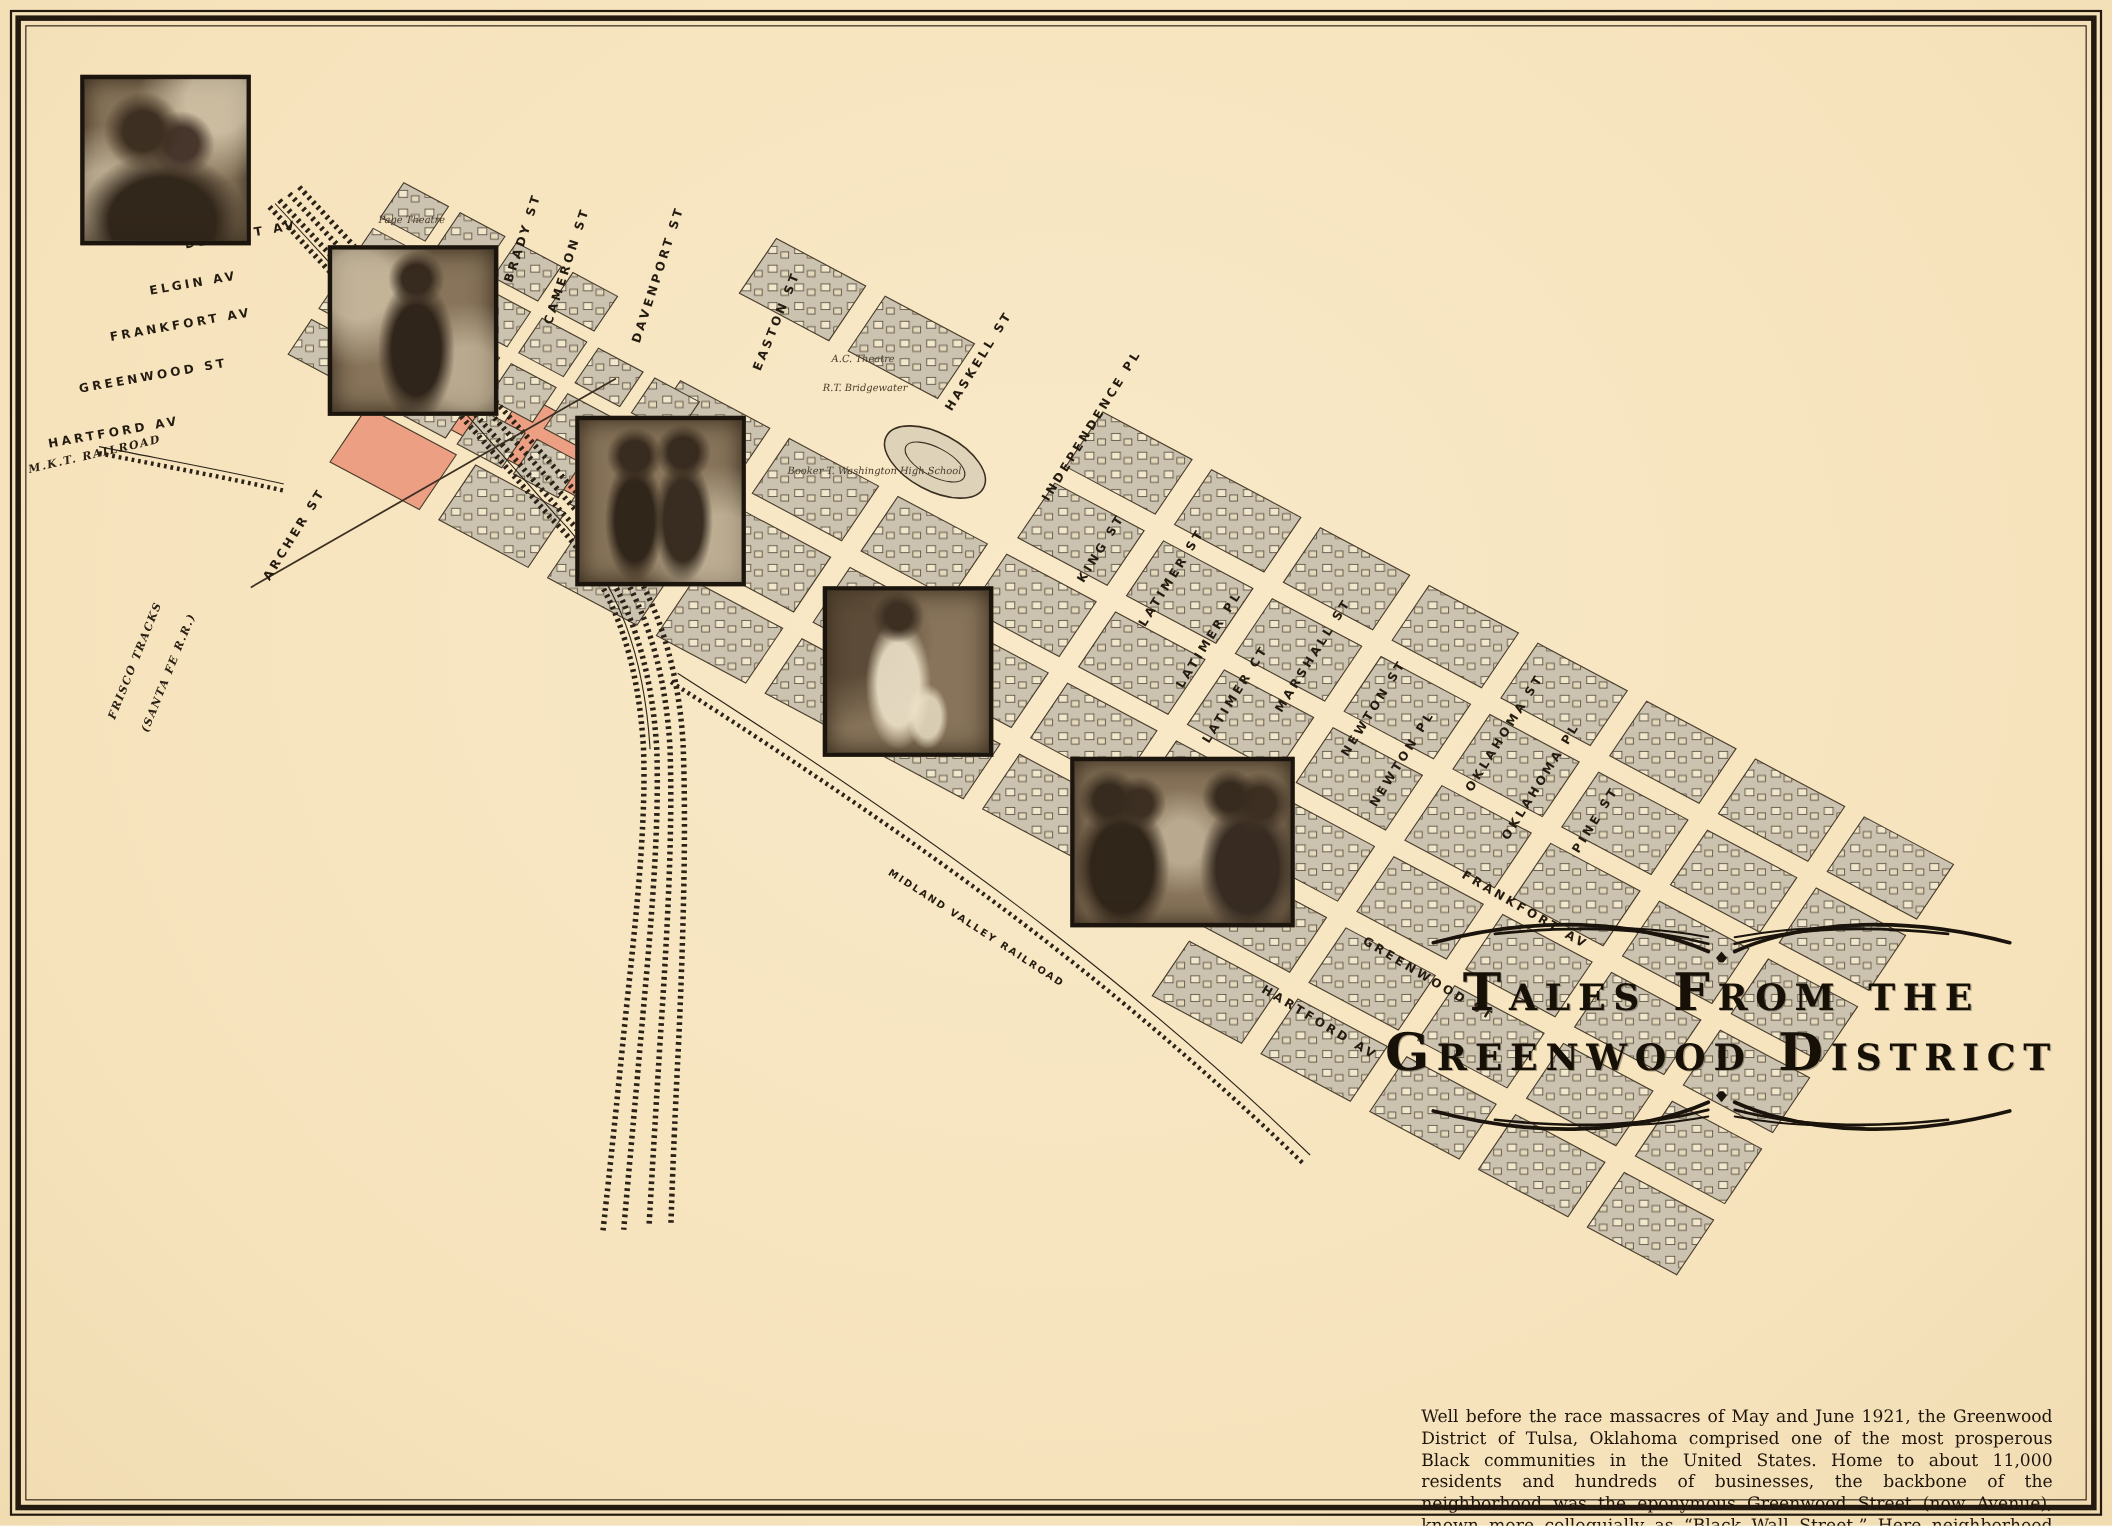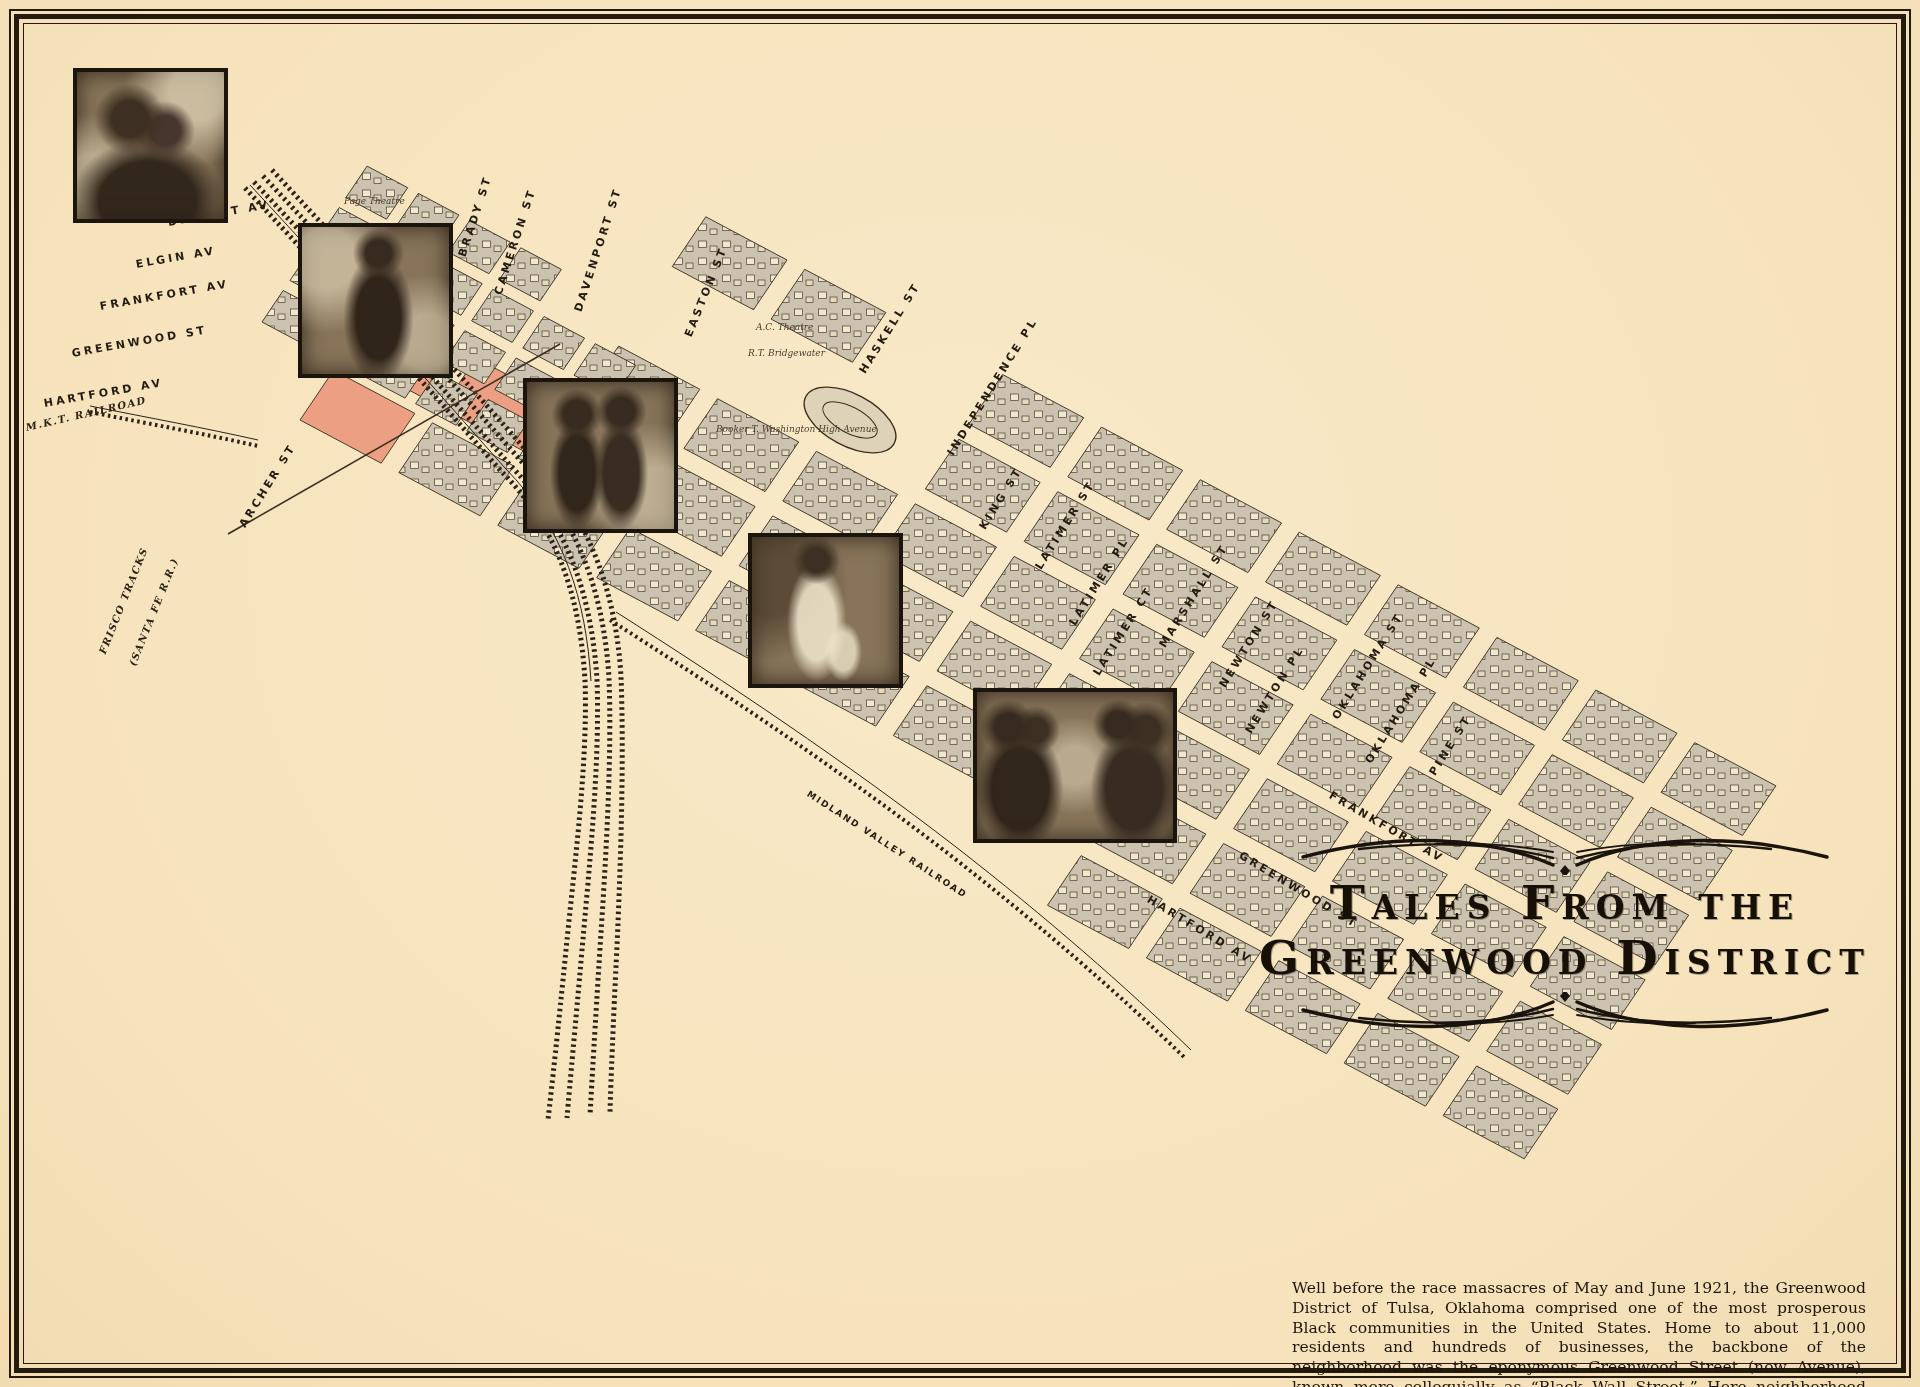--- a/index.html
+++ b/index.html
@@ -211,21 +211,21 @@
 <div class="street" style="left:1368px;top:756px;--r:-58deg">OKLAHOMA PL</div>
 <div class="street" style="left:1432px;top:768px;--r:-58deg">PINE ST</div>
 <div class="street" style="left:1330px;top:788px;--r:30deg">FRANKFORT AV</div>
 <div class="street" style="left:1240px;top:848px;--r:31deg">GREENWOOD ST</div>
 <div class="street" style="left:1148px;top:892px;--r:31deg">HARTFORD AV</div>
 <div class="street sm" style="left:808px;top:788px;--r:33deg">MIDLAND VALLEY RAILROAD</div>
 
 <div class="place" style="left:344px;top:196px;">Page Theatre</div>
 <div class="place" style="left:748px;top:304px;margin-top:44px;">R.T. Bridgewater</div>
 <div class="place" style="left:756px;top:322px;">A.C. Theatre</div>
-<div class="place" style="left:716px;top:424px;">Booker T. Washington High Avenue</div>
+<div class="place" style="left:716px;top:424px;">Booker T. Washington High School</div>
 
 <div class="frame1"></div>
 <div class="frame2"></div>
 <div class="frame3"></div>
 
 <div class="photo p1 layer3" style="left:73px;width:155px;"></div>
 <div class="photo p2 layer3" style="left:298px;width:155px;"></div>
 <div class="photo p3 layer3" style="left:523px;width:155px;"></div>
 <div class="photo p4 layer3" style="left:748px;width:155px;"></div>
 <div class="photo p5 layer3" style="left:973px;width:204px;"></div>

